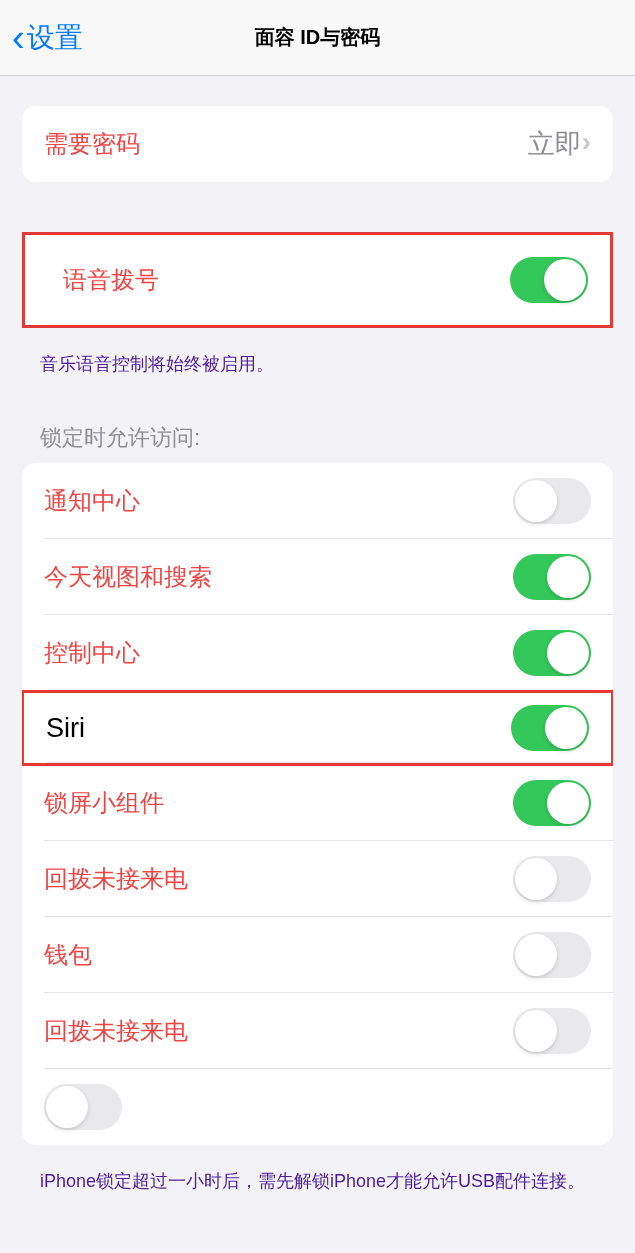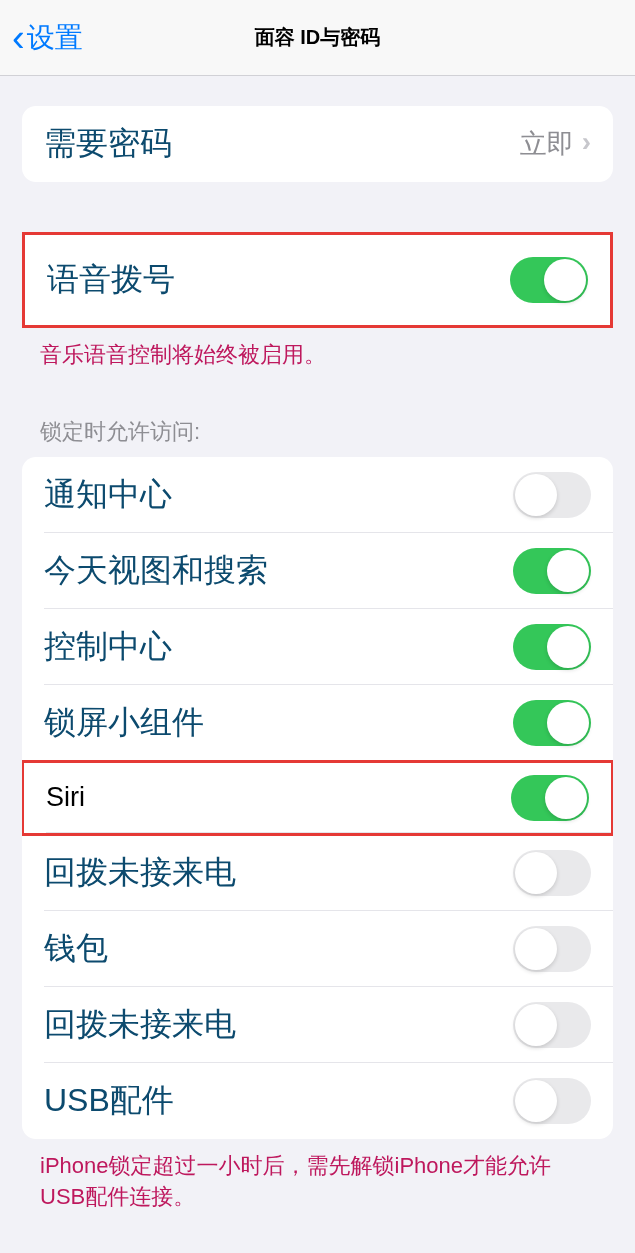--- a/index.html
+++ b/index.html
@@ -75,26 +75,25 @@
       bottom: 0;
       height: 1px;
       background: #e5e5ea;
     }
     .row.highlighted-row {
       border: 3px solid #e53935;
       margin: -1px;
       z-index: 2;
     }
     .row-label {
-      font-size: 32px;
-      color: #0c4a6e;
+      font-size: 24px;
+      color: #ef4444;
     }
     .row-right {
       display: flex;
-      gap: 8px;
     }
     .row-value {
       font-size: 27px;
       color: #8e8e93;
     }
     .chevron-right {
       color: #c7c7cc;
       font-size: 28px;
       font-weight: 600;
     }
@@ -120,23 +119,23 @@
       top: 2px;
       box-shadow: 0 2px 4px rgba(0,0,0,0.15);
     }
     .toggle.on .toggle-knob {
       right: 2px;
     }
     .toggle.off .toggle-knob {
       left: 2px;
     }
     .footer-text {
-      margin: 12px 40px 0;
-      font-size: 22px;
-      color: #be185d;
+      margin: 24px 40px 0;
+      font-size: 18px;
+      color: #4c1d95;
       line-height: 1.4;
     }
     .header-text {
       margin: 12px 40px 10px;
       font-size: 22px;
       color: #8e8e93;
     }
     .siri-label {
       font-size: 27px;
       color: #000;
@@ -162,21 +161,21 @@
       <div class="row-right">
         <span class="row-value">立即</span>
         <span class="chevron-right">›</span>
       </div>
     </div>
   </div>
 
   <div style="height:50px;"></div>
 
   <div class="group highlighted">
-    <div class="row" style="min-height:90px;">
+    <div class="row" style="min-height:90px;margin-left:16px;">
       <div class="row-label">语音拨号</div>
       <div class="toggle on">
         <div class="toggle-knob"></div>
       </div>
     </div>
   </div>
 
   <div class="footer-text">音乐语音控制将始终被启用。</div>
 
   <div style="height:34px;"></div>
@@ -195,52 +194,51 @@
         <div class="toggle on">
           <div class="toggle-knob"></div>
         </div>
       </div>
       <div class="row">
         <div class="row-label">控制中心</div>
         <div class="toggle on">
           <div class="toggle-knob"></div>
         </div>
       </div>
-      <div class="row">
-        <div class="row-label">锁屏小组件</div>
-        <div class="toggle on">
-          <div class="toggle-knob"></div>
-        </div>
-      </div>
       <div class="row highlighted-row">
         <div class="siri-label">Siri</div>
         <div class="toggle on">
           <div class="toggle-knob"></div>
         </div>
       </div>
       <div class="row">
+        <div class="row-label">锁屏小组件</div>
+        <div class="toggle on">
+          <div class="toggle-knob"></div>
+        </div>
+      </div>
+      <div class="row">
         <div class="row-label">回拨未接来电</div>
         <div class="toggle off">
           <div class="toggle-knob"></div>
         </div>
       </div>
       <div class="row">
         <div class="row-label">钱包</div>
         <div class="toggle off">
           <div class="toggle-knob"></div>
         </div>
       </div>
       <div class="row">
         <div class="row-label">回拨未接来电</div>
         <div class="toggle off">
           <div class="toggle-knob"></div>
         </div>
       </div>
       <div class="row">
-        <div class="row-label">USB配件</div>
         <div class="toggle off">
           <div class="toggle-knob"></div>
         </div>
       </div>
     </div>
 
   <div class="footer-text">iPhone锁定超过一小时后，需先解锁iPhone才能允许USB配件连接。</div>
 </div>
 
 </body></html>

